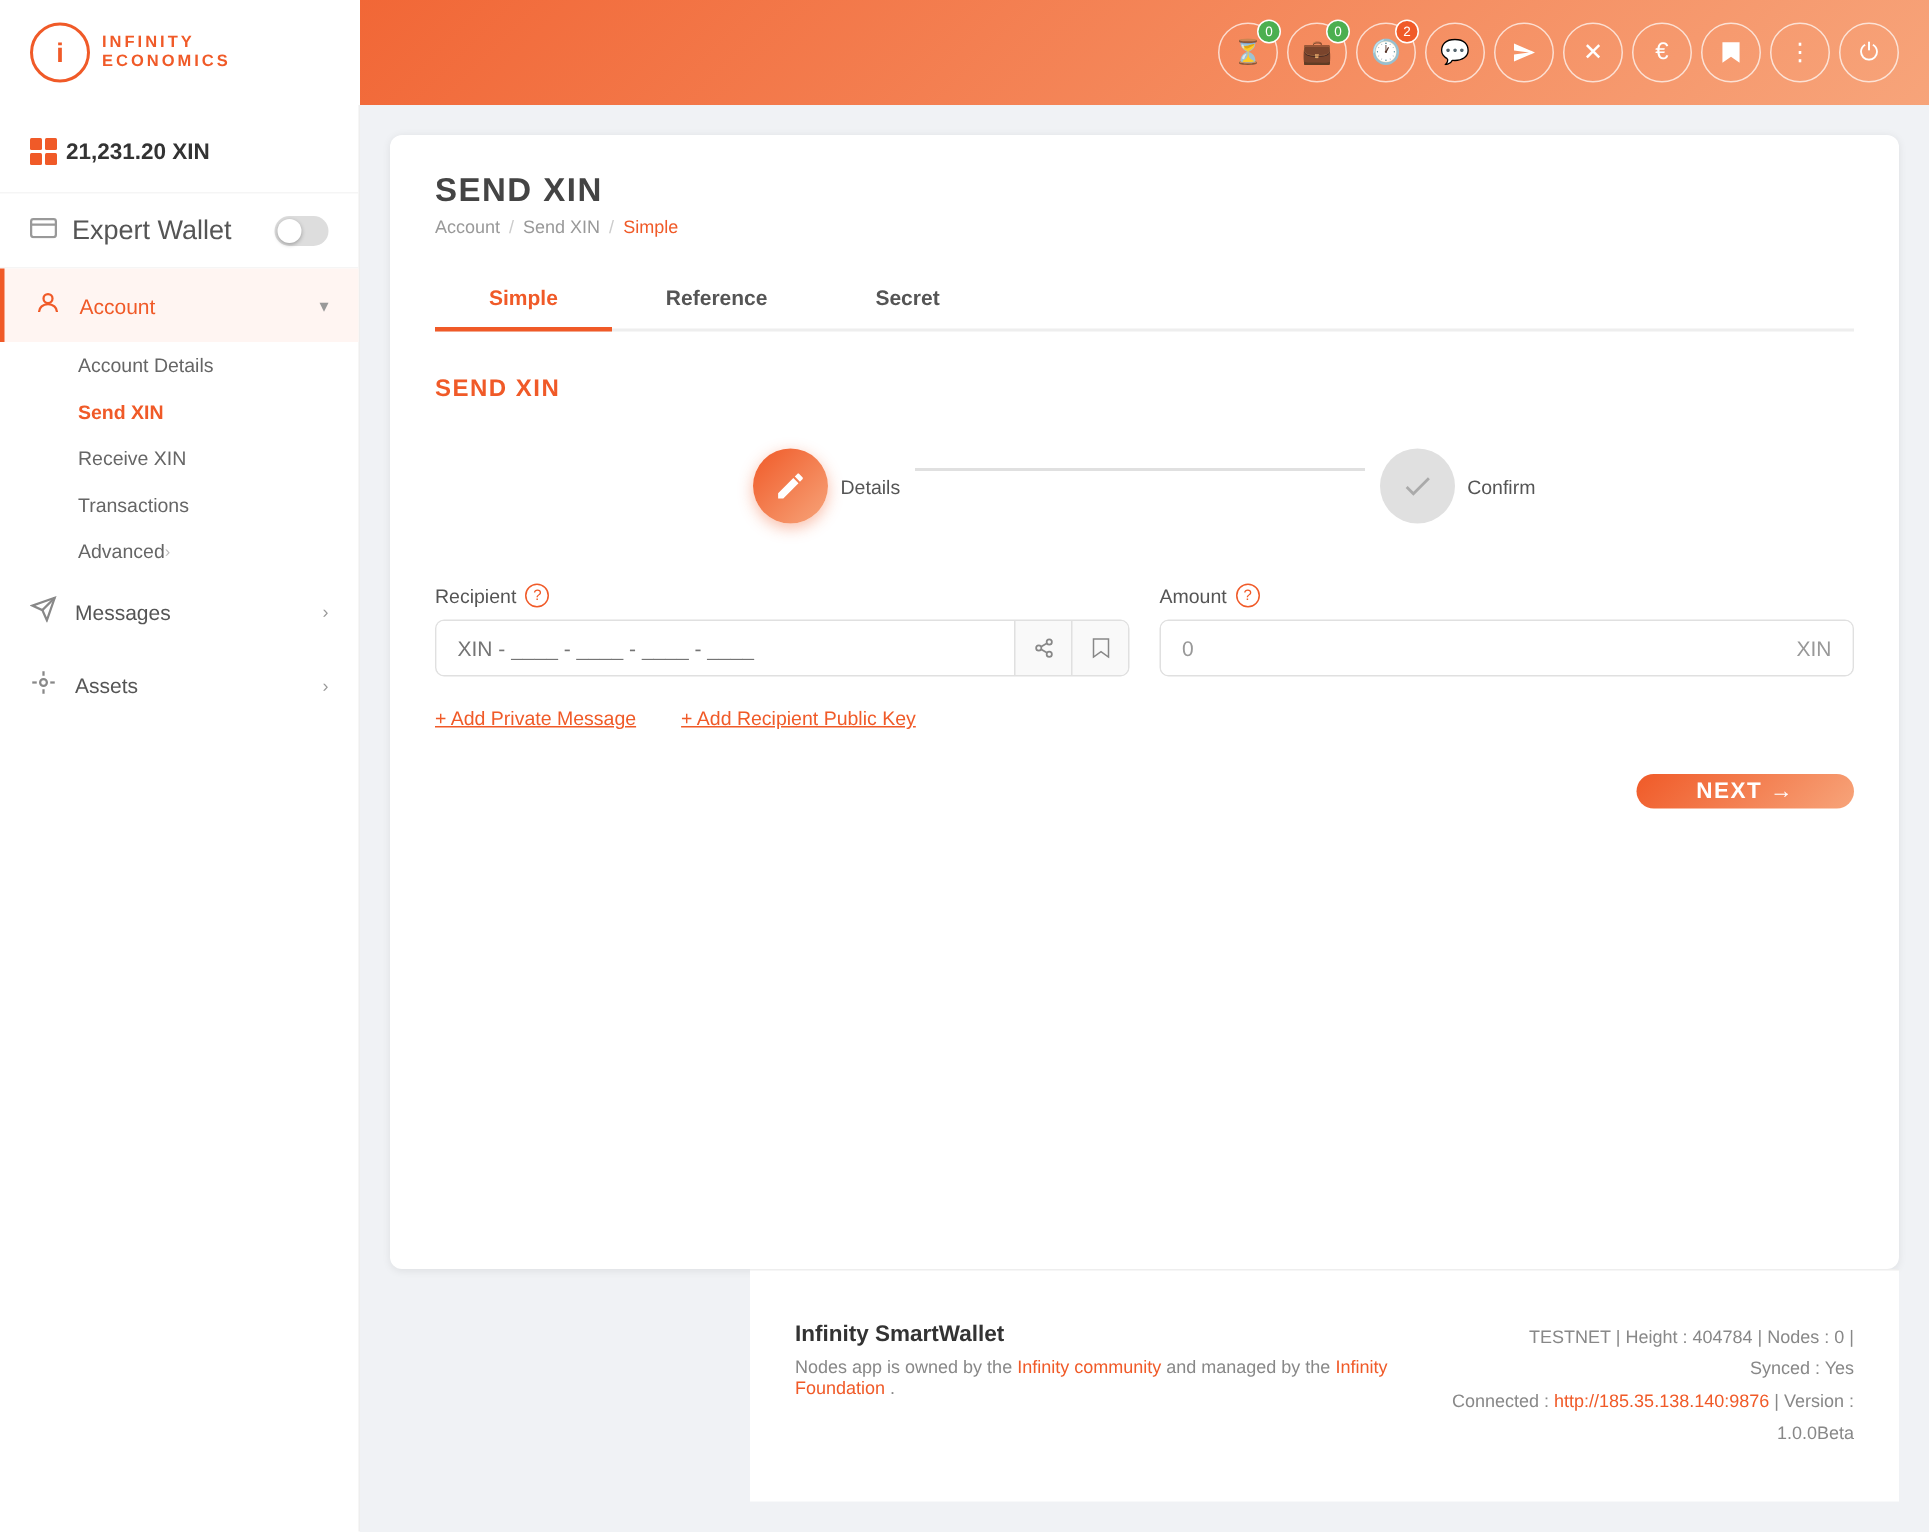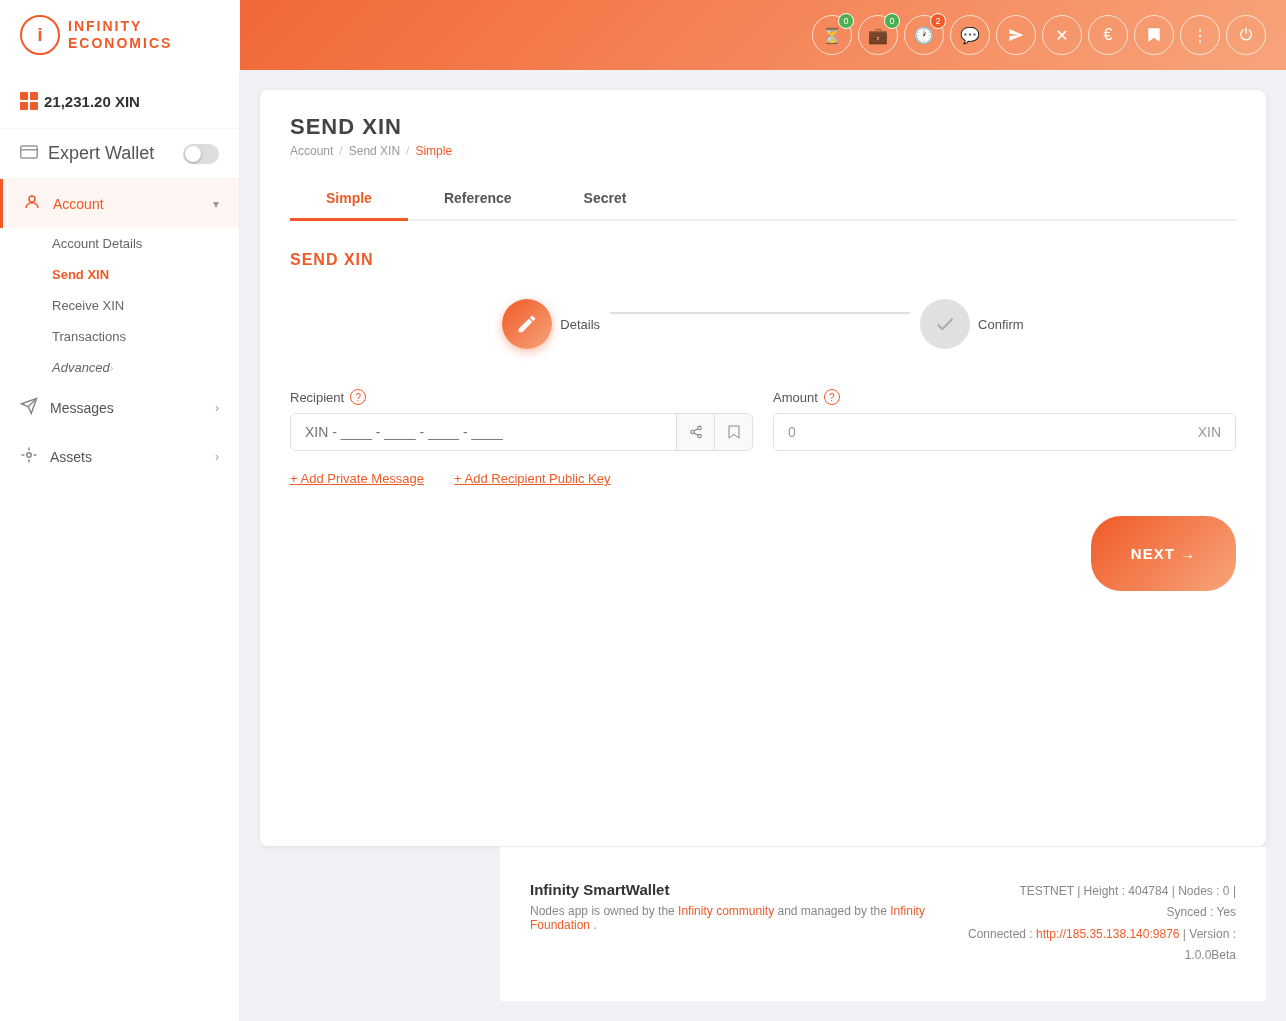--- a/index.html
+++ b/index.html
@@ -29,21 +29,21 @@
       width: 40px; height: 40px;
       border: 2px solid #f05a28;
       border-radius: 50%;
       display: flex; align-items: center; justify-content: center;
       color: #f05a28;
       font-weight: bold;
       font-size: 18px;
       margin-right: 8px;
     }
     .logo-text { color: #f05a28; font-weight: bold; font-size: 13px; line-height: 1.2; }
-    .logo-text span { display: block; font-size: 14px; letter-spacing: 2px; color: #f05a28; }
+    .logo-text span { display: block; font-size: 11px; letter-spacing: 2px; color: #f05a28; }
     .header-icons {
       display: flex;
       align-items: center;
       gap: 6px;
     }
     .header-icon-btn {
       width: 40px; height: 40px;
       border-radius: 50%;
       border: 1.5px solid rgba(255,255,255,0.7);
       background: transparent;
@@ -332,21 +332,21 @@
     
     .next-btn-row {
       display: flex;
       justify-content: flex-end;
       margin-top: 20px;
     }
     .next-btn {
       background: linear-gradient(135deg, #f05a28, #f7a47a);
       color: white;
       border: none;
-      padding: 29px 40px;
+      padding: 3px 40px;
       border-radius: 30px;
       font-size: 15px;
       font-weight: 700;
       cursor: pointer;
       letter-spacing: 1px;
       display: flex; align-items: center; gap: 8px;
     }
 
     
     .footer {
@@ -441,21 +441,21 @@
           </svg>
       </span>
       <span>Account</span>
       <span class="nav-arrow">▾</span>
     </div>
     <div class="sub-nav">
       <a class="sub-nav-item">Account Details</a>
       <a class="sub-nav-item active">Send XIN</a>
       <a class="sub-nav-item">Receive XIN</a>
       <a class="sub-nav-item">Transactions</a>
-      <a class="sub-nav-item" style="display:flex;align-items:center;font-style:italic;">
+      <a class="sub-nav-item" style="display:flex;align-items:center;">
         <span>Advanced</span>
         <span style="color:#bbb;font-size:11px;margin-right:20px;">›</span>
       </a>
     </div>
 
     <div class="nav-item">
       <span>
         <svg width="18" height="18" viewBox="0 0 24 24" fill="none" stroke="#888" stroke-width="2">
             <path d="M22 2L11 13"></path>
             <polygon points="22 2 15 22 11 13 2 9 22 2"></polygon>

